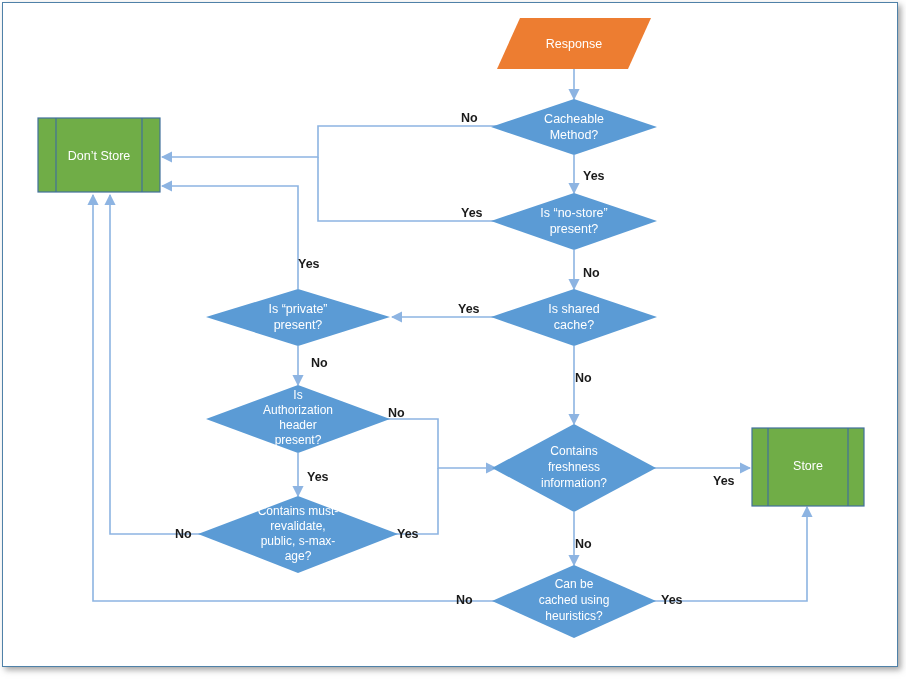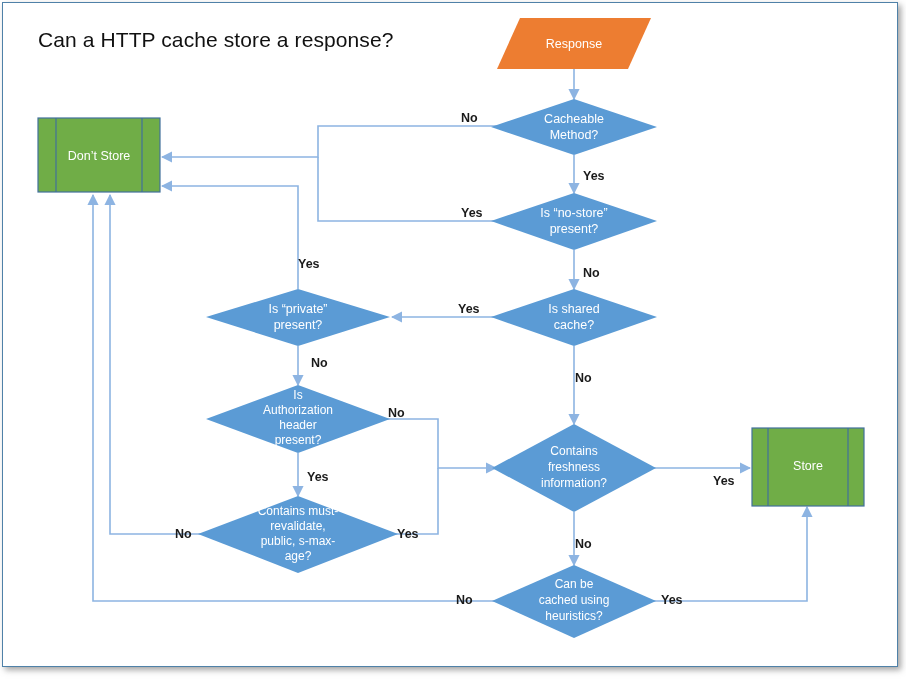--- a/index.html
+++ b/index.html
@@ -81,21 +81,20 @@
     stroke-width: 1.2px;
     fill: none;
   }
 </style>
 </head>
 <body>
 
 <div id="canvas">
   <div id="frame"></div>
 
-  <div id="title">Can a HTTP cache store a response?</div>
 
   <svg id="diagram" width="906" height="681" viewBox="0 0 906 681">
     <defs>
       <marker id="arrow" viewBox="0 0 10 10" refX="9" refY="5" markerWidth="7" markerHeight="7" orient="auto-start-reverse">
         <path d="M 0 0 L 10 5 L 0 10 z" fill="#8db4e2"></path>
       </marker>
     </defs>
 
     <g>
 

